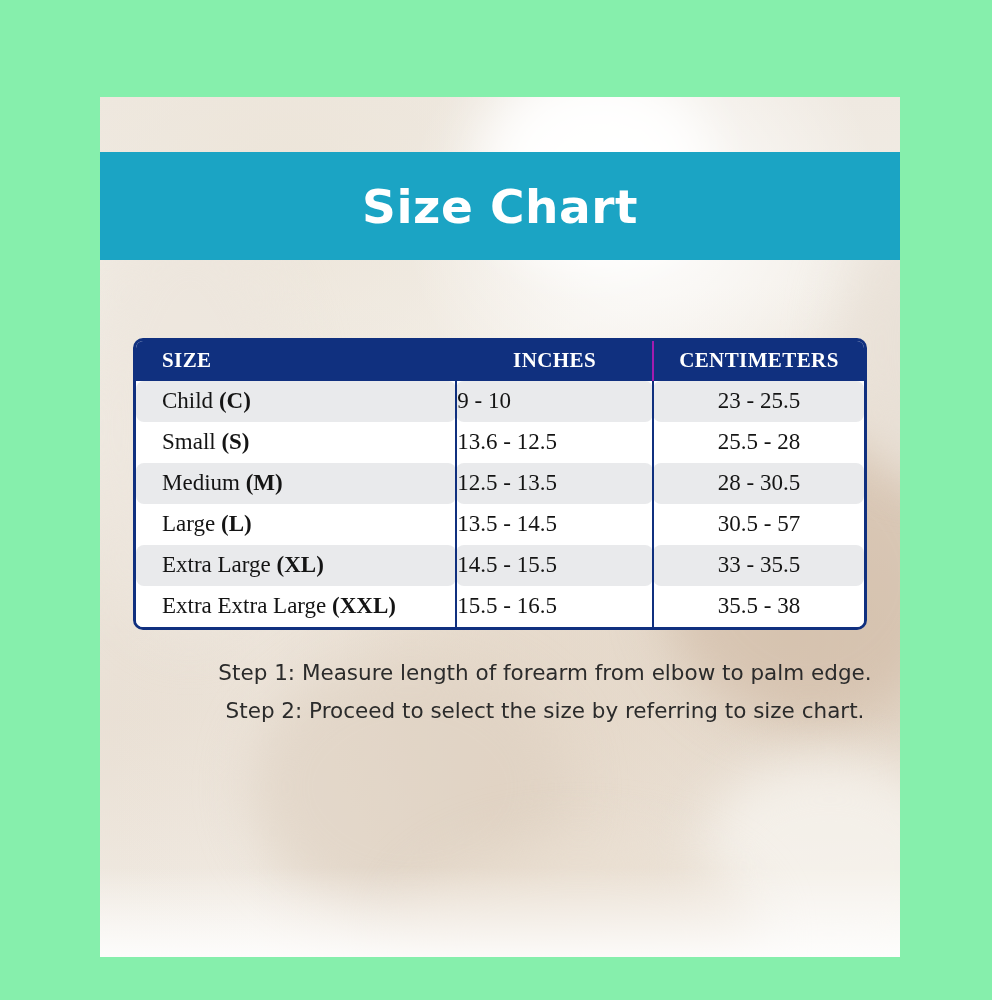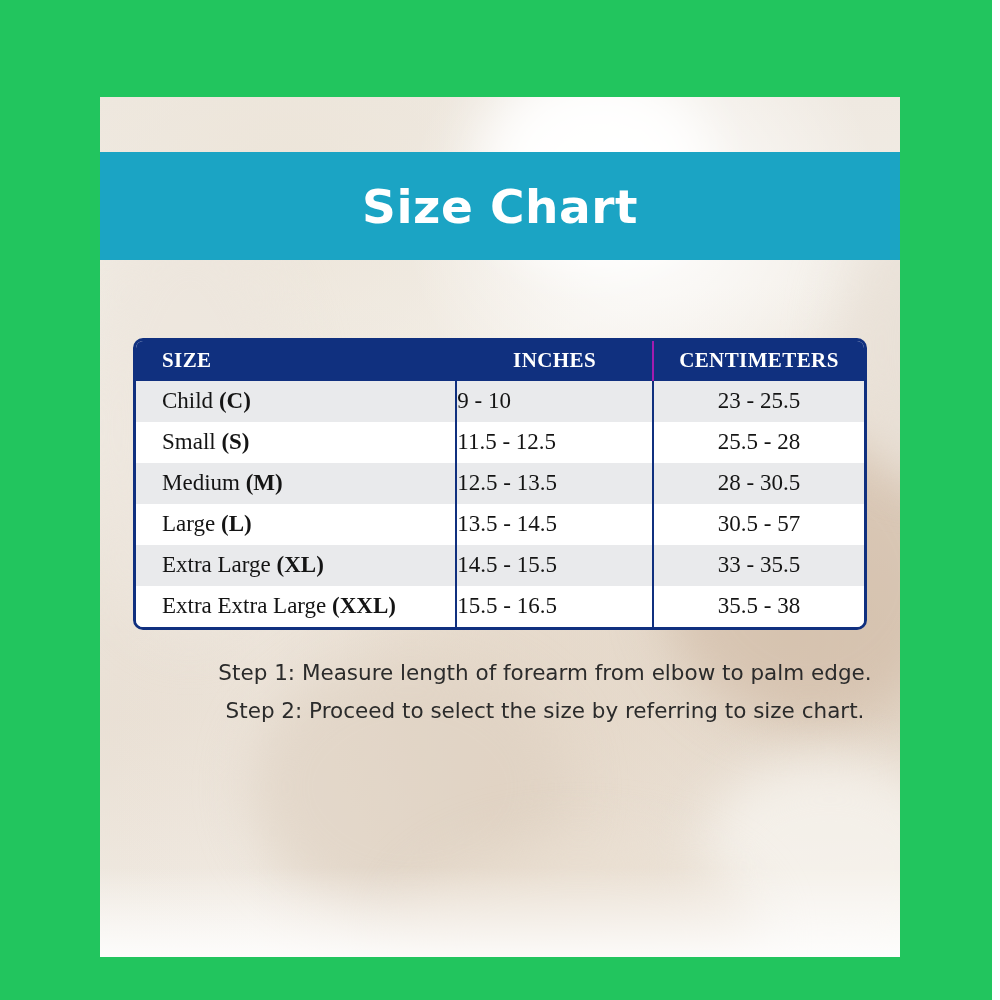--- a/index.html
+++ b/index.html
@@ -10,21 +10,21 @@
     width: 1000px;
     height: 1000px;
     background: #ffffff;
     font-family: "Liberation Sans", sans-serif;
     overflow: hidden;
   }
   .page {
     position: relative;
     width: 992px;
     height: 1000px;
-    background: #22c55e;
+    background: #86efac;
   }
   
   .backdrop {
     position: absolute;
     left: 100px;
     top: 97px;
     width: 800px;
     height: 860px;
     overflow: hidden;
     background:
@@ -111,21 +111,21 @@
   table.size-table thead th.col-in,
   table.size-table thead th.col-cm {
     text-align: center;
   }
   table.size-table tbody td {
     font-size: 23px;
     color: #141414;
     padding: 7px 0 8px 0;
     border: 0;
   }
-  table.size-table tbody tr.odd td { background: #e9eaec; }
+  table.size-table tbody tr.odd td { background: #e9eaec; border-radius: 8px; }
   table.size-table tbody tr.even td { background: #ffffff; }
   table.size-table td.c-size {
     text-align: left;
     padding-left: 26px;
     width: 44%;
   }
   table.size-table td.c-in {
     text-align: left;
     width: 27%;
     border-left: 2px solid #10307f;
@@ -186,21 +186,21 @@
         </tr>
       </thead>
       <tbody>
         <tr class="odd">
           <td class="c-size"><span>Child </span><span class="abbr">(C)</span></td>
           <td class="c-in">9 - 10</td>
           <td class="c-cm">23 - 25.5</td>
         </tr>
         <tr class="even">
           <td class="c-size"><span>Small </span><span class="abbr">(S)</span></td>
-          <td class="c-in">11.5 - 12.5</td>
+          <td class="c-in">13.6 - 12.5</td>
           <td class="c-cm">25.5 - 28</td>
         </tr>
         <tr class="odd">
           <td class="c-size"><span>Medium </span><span class="abbr">(M)</span></td>
           <td class="c-in">12.5 - 13.5</td>
           <td class="c-cm">28 - 30.5</td>
         </tr>
         <tr class="even">
           <td class="c-size"><span>Large </span><span class="abbr">(L)</span></td>
           <td class="c-in">13.5 - 14.5</td>

